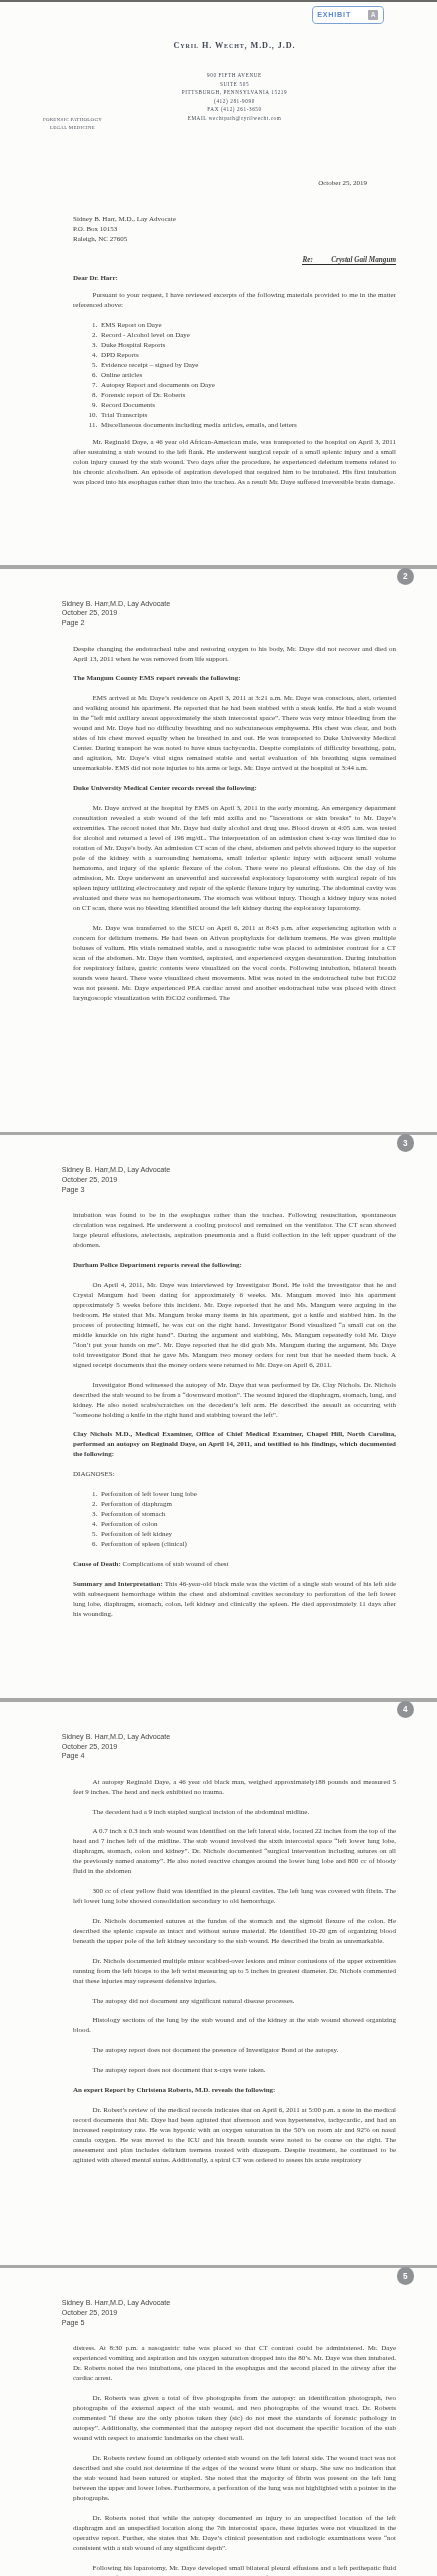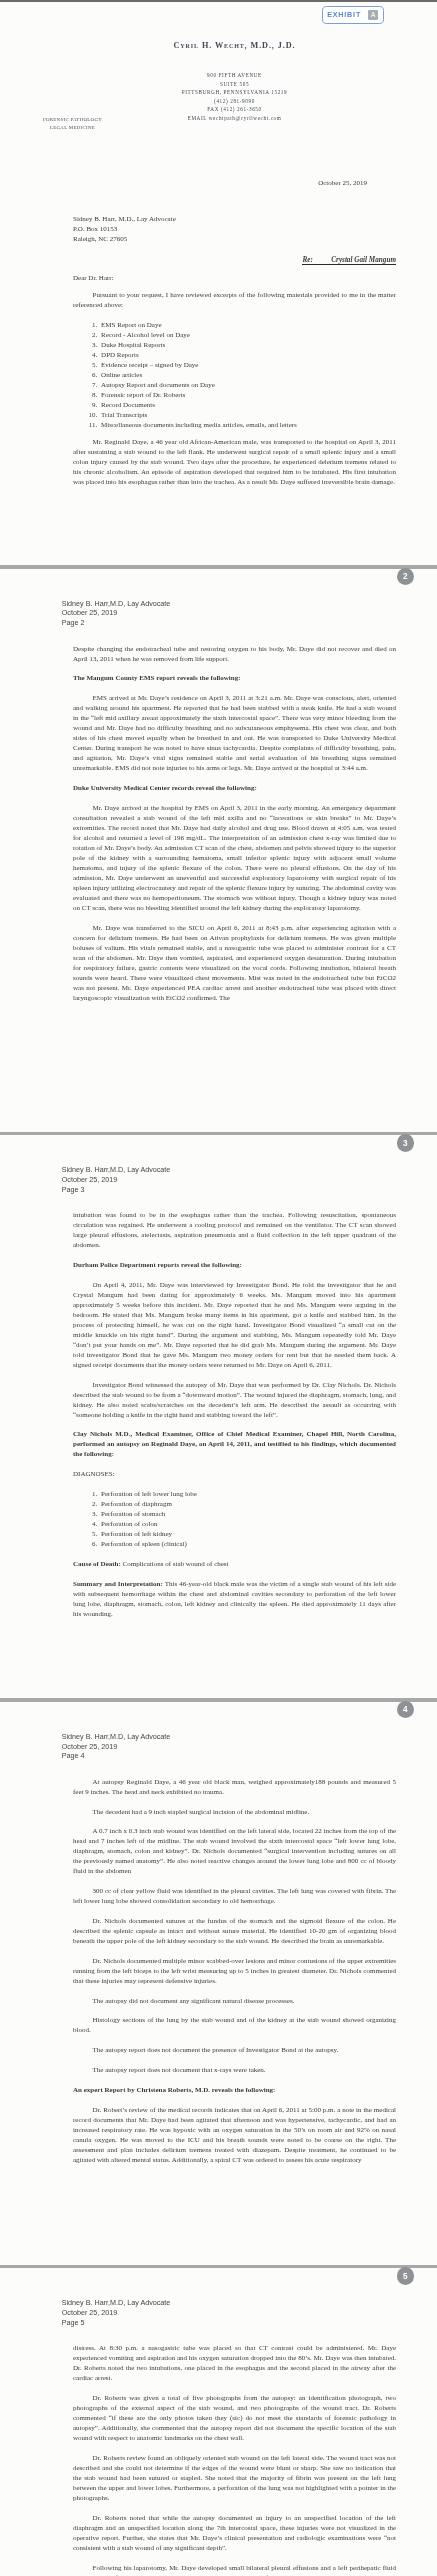--- a/index.html
+++ b/index.html
@@ -6,36 +6,36 @@
   body{width:438px;font-family:"Liberation Serif",serif;color:#3b3b3d;}
   .doc{width:438px;}
   .topline{height:2.1px;background:#6a6a6a;}
   .page{position:relative;width:438px;height:563px;background:#fcfcfb;overflow:hidden;}
   .sep{position:relative;height:3.6px;background:#a8a8a8;z-index:5;}
   .badge{position:absolute;top:2.6px;right:24px;width:17.5px;height:17.5px;border-radius:50%;
          background:#8f9294;color:#ffffff;font:700 8.2px "Liberation Sans",sans-serif;
          display:flex;align-items:center;justify-content:center;z-index:6;}
   
   .stamp{position:absolute;top:4.1px;right:54px;height:15.5px;border:1.5px solid #79a0d6;border-radius:4.6px;
-         background:#ffffff;display:flex;align-items:center;gap:7px;padding:0 4.6px;}
+         background:#ffffff;display:flex;align-items:center;gap:17px;padding:0 4.6px;}
   .stamp-label{font:700 7.2px "Liberation Sans",sans-serif;color:#5c88c9;letter-spacing:0.8px;}
   .stamp-letter{width:10.3px;height:10.3px;background:#a9adb2;color:#eceef0;border-radius:1px;
                 font:700 6.7px "Liberation Sans",sans-serif;display:flex;align-items:center;justify-content:center;}
   .letterhead{position:absolute;top:39px;left:73px;width:323px;text-align:center;color:#434a56;}
   .lh-name{font-size:8.2px;font-weight:600;letter-spacing:0.9px;font-variant:small-caps;margin-bottom:21px;}
   .lh-line{font-size:5.2px;letter-spacing:0.6px;line-height:8.5px;}
   .sidebar{position:absolute;top:114px;left:27px;width:91px;text-align:center;color:#474d58;
            font-size:4.9px;letter-spacing:0.3px;line-height:7.7px;}
   .date{position:absolute;top:177px;right:71px;font-size:7px;}
   .p1content{position:absolute;top:213px;left:73px;width:323px;}
   .recipient div{font-size:7px;line-height:9.8px;}
   .re-line{margin-top:11.3px;text-align:right;font-size:7.2px;}
   .re-underline{font-weight:700;font-style:italic;border-bottom:0.8px solid #2a2a2c;padding-bottom:0.5px;}
   .re-gap{display:inline-block;width:18.5px;}
-  .salutation{margin-top:9.8px;font-size:7px;line-height:9.8px;}
+  .salutation{margin-top:9.8px;font-size:7px;line-height:9.8px;font-weight:bold;}
   
   .content{position:absolute;left:73px;top:30px;width:323px;}
   .page-header{font-family:"Liberation Sans",sans-serif;font-size:7.2px;line-height:9.8px;color:#454547;
                margin:0 0 15.5px -11.3px;}
   .blk{font-size:7px;line-height:10px;text-align:justify;margin:0 0 9.8px 0;}
   .blk.ind{text-indent:19.6px;}
   .blk.h{font-weight:700;margin-top:4.1px;}
   .lead{font-weight:700;}
   ol.blk{padding-left:26px;margin:0 0 9.8px 0;text-align:left;}
   ol.blk li{line-height:10px;padding-left:2.1px;}

